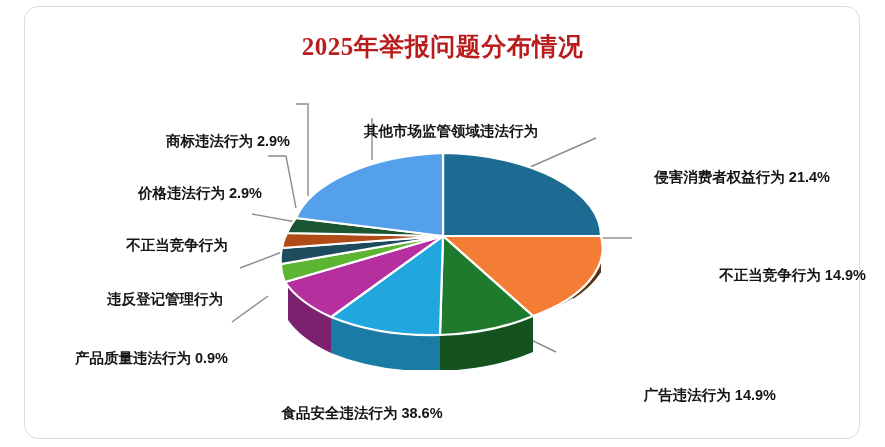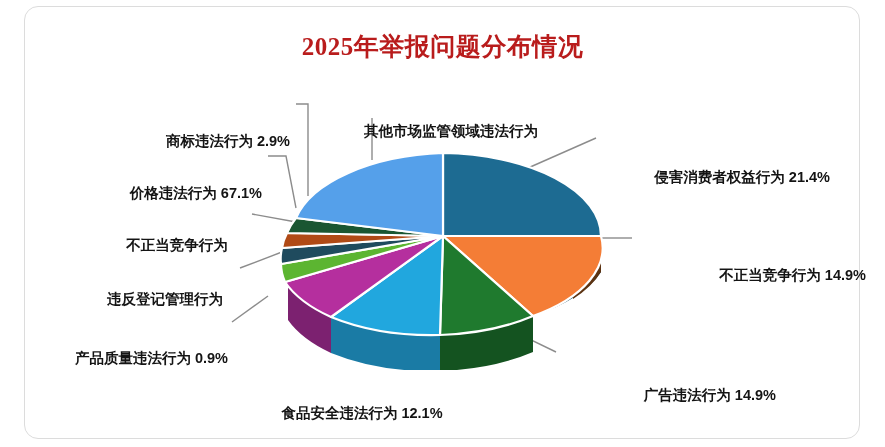--- a/index.html
+++ b/index.html
@@ -141,34 +141,34 @@
 
 <div class="label left" style="left:646px; top:230px; width:220px;">
   <div>不正当竞争行为 14.9%</div>
 </div>
 
 <div class="label left" style="left:556px; top:350px; width:220px;">
   <div>广告违法行为 14.9%</div>
 </div>
 
 <div class="label center" style="left:262px; top:368px; width:200px;">
-  <div>食品安全违法行为 12.1%</div>
+  <div>食品安全违法行为 38.6%</div>
 </div>
 
 <div class="label right" style="left:32px; top:313px; width:196px;">
   <div>产品质量违法行为 0.9%</div>
 </div>
 
 <div class="label center" style="left:92px; top:254px; width:146px;">
   <div>违反登记管理行为</div>
 </div>
 
 <div class="label center" style="left:104px; top:200px; width:146px;">
   <div>不正当竞争行为</div>
 </div>
 
 <div class="label right" style="left:66px; top:148px; width:196px;">
-  <div>价格违法行为 67.1%</div>
+  <div>价格违法行为 2.9%</div>
 </div>
 
 <div class="label right" style="left:96px; top:96px; width:194px;">
   <div>商标违法行为 2.9%</div>
 </div>
 
 </body></html>

